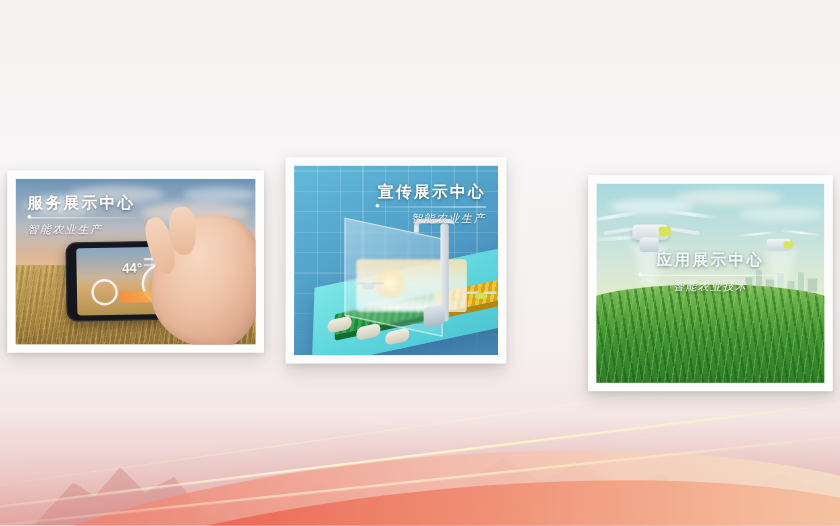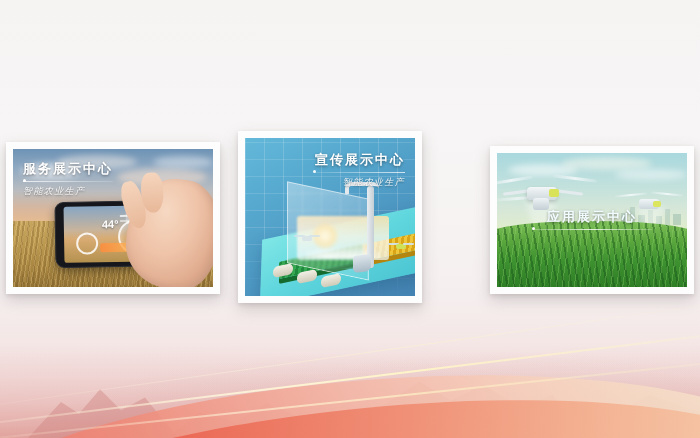--- a/index.html
+++ b/index.html
@@ -328,21 +328,21 @@
   .drone .rotor.l{ left:-3px; } .drone .rotor.r{ right:-3px; }
   .d2a{ left:52px; top:96px; opacity:.85; }
   .d2b{ left:146px; top:104px; }
   .d2b .body{ background:#cfe05a; }
   .cap2{ right:10px; top:14px; text-align:right; }
   .cap2 .rule{ background:linear-gradient(270deg,rgba(255,255,255,.75),rgba(255,255,255,.12)); }
   .cap2 .rule i{ left:auto; right:auto; }
   .cap2 .rule i{ left:-2px; }
 
   
-  #card3{ left:490px; top:146px; width:204px; height:148px; }
+  #card3{ left:490px; top:146px; width:204px; height:180px; }
   .sky3{
     position:absolute; inset:0;
     background:linear-gradient(to bottom,#a9d8de 0%,#bfe0dd 22%,#d6e7d8 42%,#dfeccd 55%,#cfe4b2 66%,#b9dc96 78%,#9fd07c 100%);
   }
   .c3a{ left:6%;  top:8%;  width:70px; height:12px; background:rgba(255,255,255,.55); }
   .c3b{ left:34%; top:3%;  width:90px; height:13px; background:rgba(255,252,240,.5); }
   .c3c{ left:62%; top:12%; width:72px; height:11px; background:rgba(255,255,255,.45); }
   .field3{
     position:absolute; left:-6%; right:-6%; bottom:-4px; height:52%;
     background:
@@ -545,18 +545,19 @@
           <span class="sd-rotor b"></span>
           <span class="sd-body"></span>
           <span class="sd-led"></span>
         </div>
 
         <div class="cap cap3">
           <div class="t">应用展示中心</div>
           <div class="rule">
               <i></i>
             </div>
+          <div class="s">智能农业技术</div>
         </div>
       </div>
     </div>
 
   </div>
 </div>
 
 </body></html>

